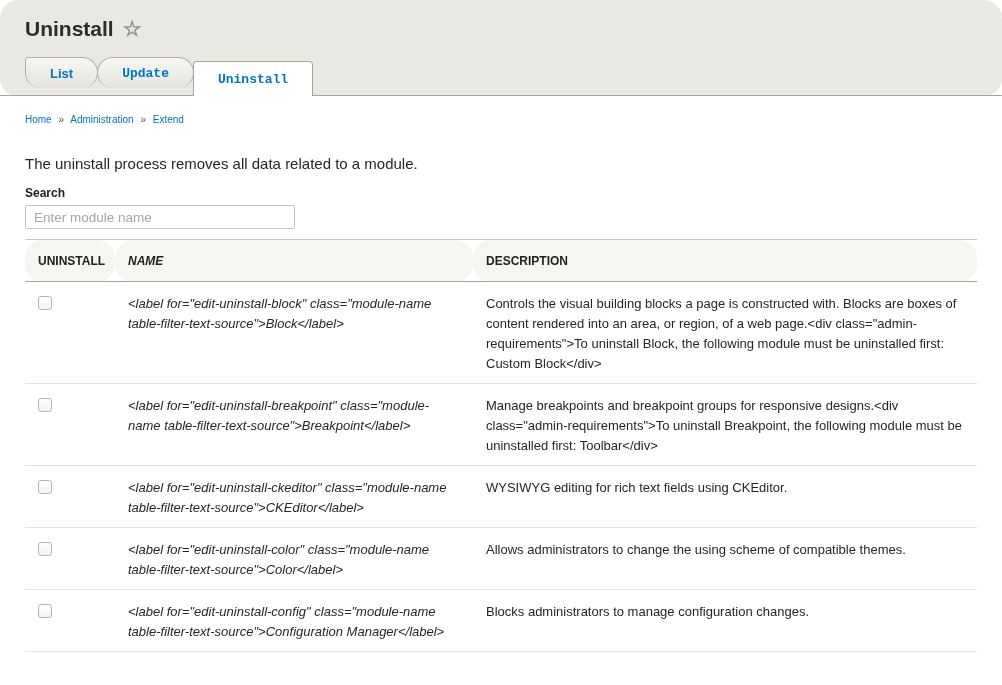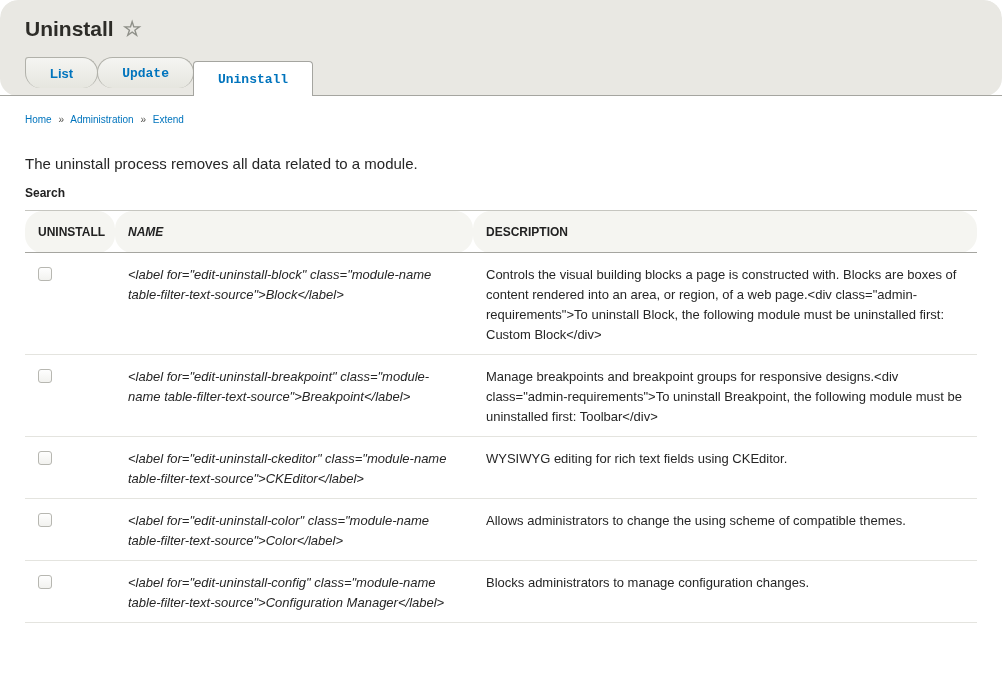--- a/index.html
+++ b/index.html
@@ -167,20 +167,21 @@
       <span class="sep">»</span>
       <a>Administration</a>
       <span class="sep">»</span>
       <a>Extend</a>
     </nav>
 
     <p class="intro">The uninstall process removes all data related to a module.</p>
 
     <div class="search-block">
       <label class="search-label">Search</label>
+      <input type="text" class="search-input" placeholder="Enter module name" style="">
     </div>
 
     <table class="modules-table">
       <thead>
         <tr>
           <th class="col-cb">UNINSTALL</th>
           <th class="col-name">NAME</th>
           <th>DESCRIPTION</th>
         </tr>
       </thead>

